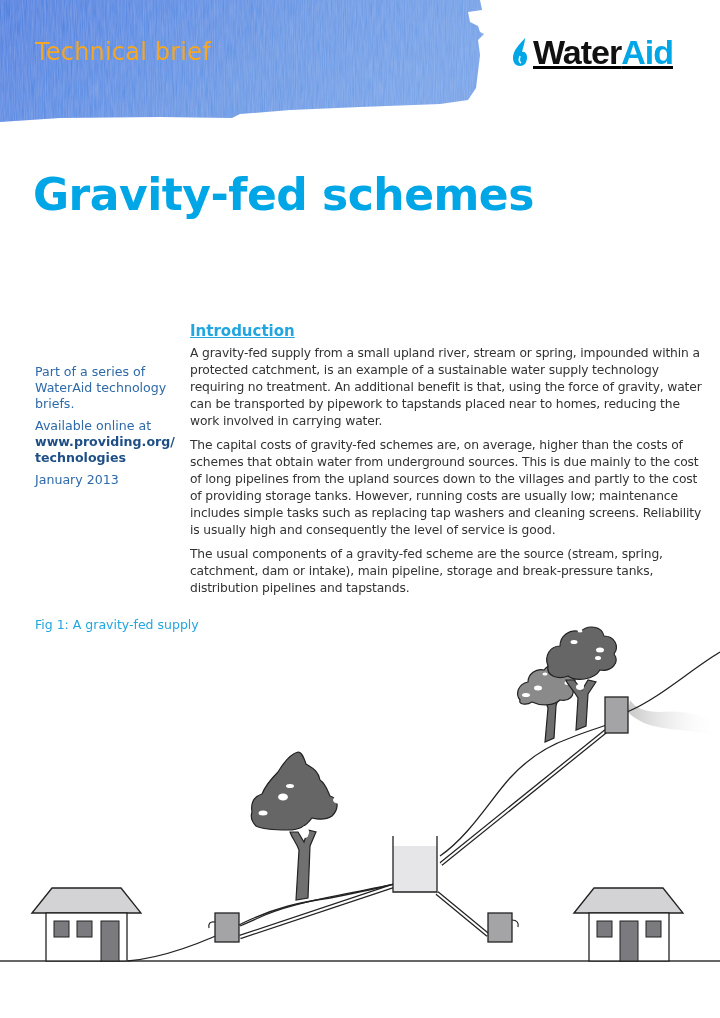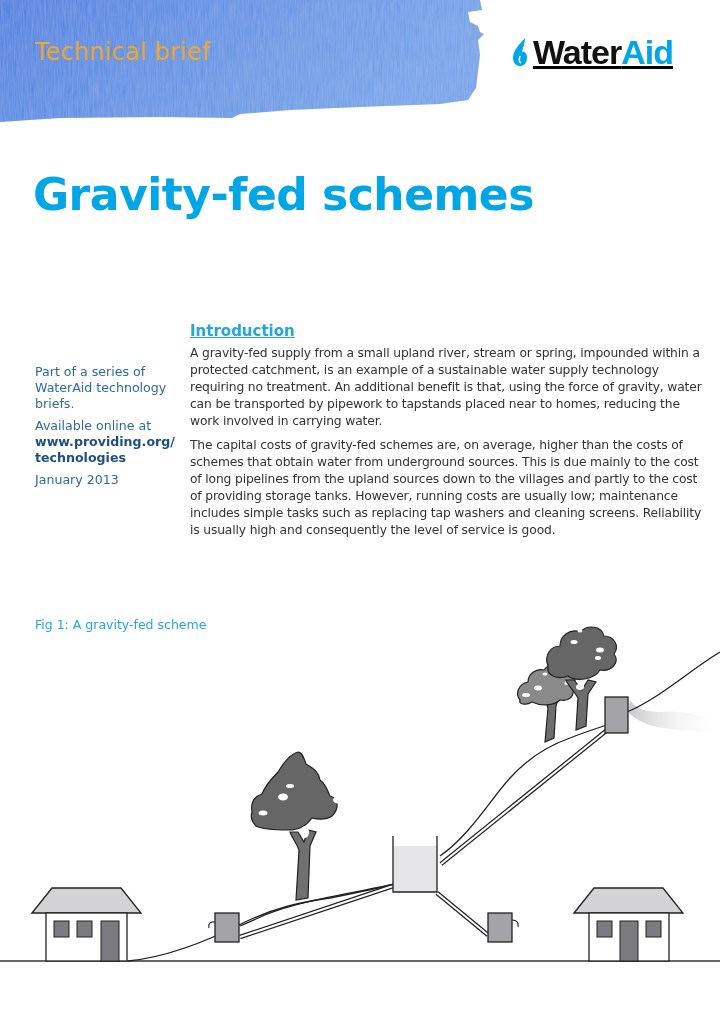--- a/index.html
+++ b/index.html
@@ -66,23 +66,24 @@
       <span>technologies</span>
     </span>
   </p>
   <p>January 2013</p>
 </div>
 
 <div class="main">
   <h2 class="section-heading">Introduction</h2>
   <p class="para">A gravity-fed supply from a small upland river, stream or spring, impounded within a protected catchment, is an example of a sustainable water supply technology requiring no treatment. An additional benefit is that, using the force of gravity, water can be transported by pipework to tapstands placed near to homes, reducing the work involved in carrying water.</p>
   <p class="para">The capital costs of gravity-fed schemes are, on average, higher than the costs of schemes that obtain water from underground sources. This is due mainly to the cost of long pipelines from the upland sources down to the villages and partly to the cost of providing storage tanks. However, running costs are usually low; maintenance includes simple tasks such as replacing tap washers and cleaning screens. Reliability is usually high and consequently the level of service is good.</p>
+  <p class="para">The usual components of a gravity-fed scheme are the source (stream, spring, catchment, dam or intake), main pipeline, storage and break-pressure tanks, distribution pipelines and tapstands.</p>
 </div>
 
-<div class="fig-caption">Fig 1: A gravity-fed scheme</div>
+<div class="fig-caption">Fig 1: A gravity-fed supply</div>
 
 <svg class="illustration" viewBox="0 610 720 408">
   <defs>
     <linearGradient id="streamGrad" x1="0" y1="0" x2="1" y2="0">
       <stop offset="0" stop-color="#c8c8c8"></stop>
       <stop offset="1" stop-color="#ffffff" stop-opacity="0"></stop>
     </linearGradient>
   </defs>
 
   <line x1="0" y1="961" x2="720" y2="961" stroke="#333" stroke-width="1.3"></line>

